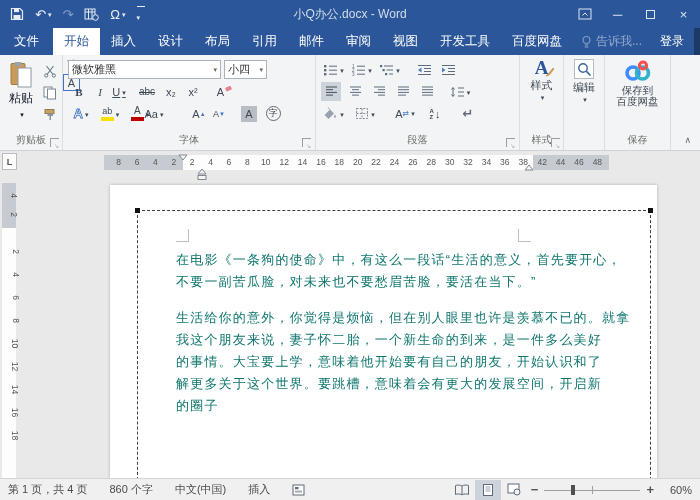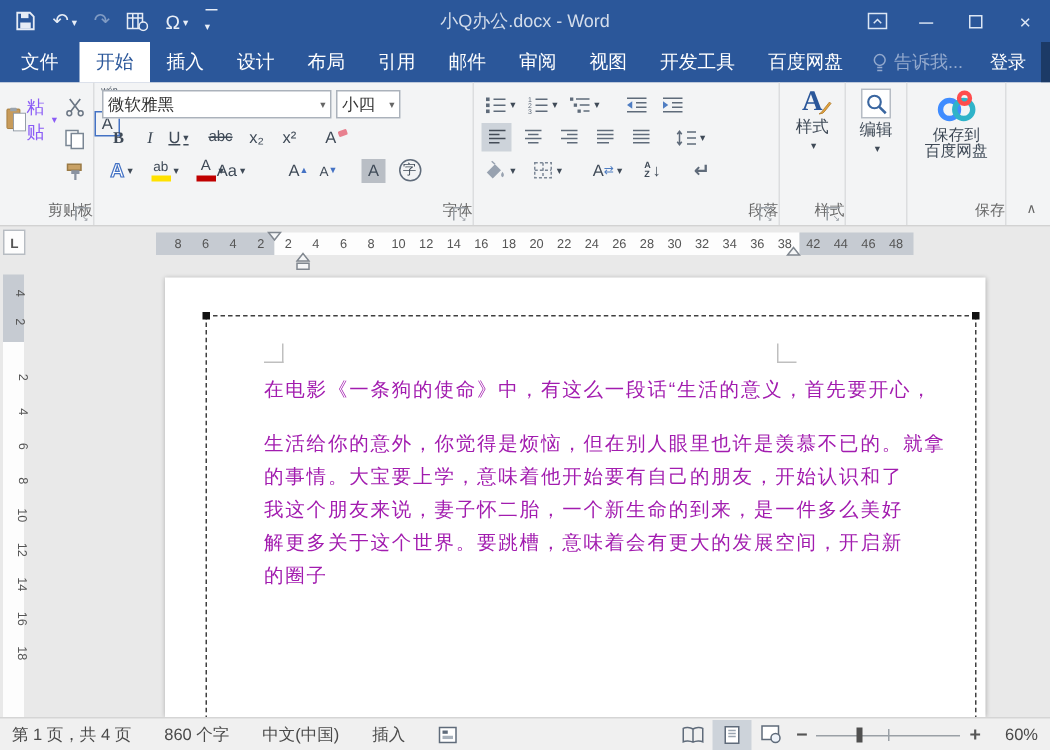--- a/index.html
+++ b/index.html
@@ -28,29 +28,29 @@
 .tab:first-child{padding:0 14px}
 .tab.active{background:#ffffff;color:#2b579a}
 .tellme{display:flex;align-items:center;gap:4px;color:#93a9cd;font-size:12px;padding:0 8px;white-space:nowrap}
 .grow{flex:1}
 .signin{display:flex;align-items:center;padding:0 10px;font-size:12px;white-space:nowrap}
 .share{display:flex;align-items:center;gap:5px;background:#1c3a66;padding:0 12px;font-size:12px;white-space:nowrap}
 
 
 .ribbon{position:absolute;top:55px;left:0;width:700px;height:96px;background:#f3f4f5;border-bottom:1px solid #d2d2d2;display:flex}
 .group{position:relative;height:100%;border-right:1px solid #dcdddf;flex:none}
-.group-label{position:absolute;bottom:3px;left:0;right:0;text-align:right;font-size:10px;color:#696969;white-space:nowrap}
+.group-label{position:absolute;bottom:3px;left:0;right:0;text-align:center;font-size:10px;color:#696969;white-space:nowrap}
 .lnch{position:absolute;bottom:3px;width:9px;height:9px;border-left:1px solid #999fa6;border-top:1px solid #999fa6}
 .lnch::after{content:"↘";position:absolute;right:0;bottom:-2px;font-size:6px;color:#999fa6}
 .sbtn{position:absolute;width:20px;height:19px;display:flex;align-items:center;justify-content:center;font-size:11px;color:#3f4a57;cursor:default}
 .bigbtn{position:absolute;top:4px;display:flex;flex-direction:column;align-items:center;font-size:11px;color:#3f4a57}
 .bigbtn .bl{margin-top:3px;line-height:11px}
 
 .g-clip{width:63px}
-.paste-big{position:absolute;left:4px;top:6px;width:34px;display:flex;flex-direction:row;align-items:center;color:#8b5cf6}
+.paste-big{position:absolute;left:4px;top:6px;width:34px;display:flex;flex-direction:column;align-items:center;color:#0f172a}
 .paste-big .bl{margin-top:2px}
 .clipcol{position:absolute;left:40px;top:6px;display:flex;flex-direction:column;gap:3px}
 .clipcol .sbtn{position:static}
 
 .g-font{width:253px}
 .combo{position:absolute;height:19px;background:#fff;border:1px solid #abb2bb;display:flex;align-items:center;font-size:11px;color:#333;padding:0 3px}
 .combo .cv{flex:1;white-space:nowrap;overflow:hidden}
 .combo::after{content:"▾";font-size:7px;color:#666;margin-left:2px}
 .fname{left:5px;top:5px;width:153px}
 .fsize{left:161px;top:5px;width:43px}
@@ -105,21 +105,21 @@
 .vr-num{height:19px;font-size:8.5px;color:#555;transform:rotate(90deg)}
 .vseg.white .vr-num{height:23px}
 .page{position:absolute;left:110px;top:3px;width:547px;height:293px;background:#fff;box-shadow:0 0 3px rgba(0,0,0,.25)}
 .dashedbox{position:absolute;left:27px;top:25px;width:514px;height:280px;border:1px dashed #3f3f3f;border-bottom:none}
 .handle{position:absolute;width:5px;height:5px;background:#111}
 .handle.tl{left:-3px;top:-3px}
 .handle.tr{right:-3px;top:-3px}
 .cropmark{position:absolute;width:13px;height:13px}
 .cropmark.tl{left:66px;top:44px;border-right:1px solid #bfbfbf;border-bottom:1px solid #bfbfbf}
 .cropmark.tr{left:408px;top:44px;border-left:1px solid #bfbfbf;border-bottom:1px solid #bfbfbf}
-.doctext{position:absolute;left:66px;top:64px;color:#a21caf;font-size:13px;letter-spacing:1.2px}
+.doctext{position:absolute;left:66px;top:64px;color:#0f766e;font-size:13px;letter-spacing:1.2px}
 .doc-line{line-height:22px;white-space:nowrap}
 .para+.para{margin-top:14px}
 
 
 .statusbar{position:absolute;bottom:0;left:0;width:700px;height:22px;background:#f0f0f0;border-top:1px solid #d5d5d5;display:flex;align-items:center;font-size:11px;color:#4a4a4a}
 .sb-left{display:flex;align-items:center;gap:22px;padding-left:8px;white-space:nowrap}
 .sb-right{margin-left:auto;display:flex;align-items:center;padding-right:8px}
 .viewbtn{width:26px;height:20px;display:flex;align-items:center;justify-content:center}
 .viewbtn.active{background:#cdd3da}
 .zoomsym{font-size:13px;font-weight:bold;color:#555;padding:0 4px}
@@ -542,25 +542,26 @@
     <div class="page">
       <div class="dashedbox">
         <i class="handle tl"></i>
         <i class="handle tr"></i>
       </div>
       <i class="cropmark tl"></i>
       <i class="cropmark tr"></i>
       <div class="doctext">
         <div class="para">
             <div class="doc-line">在电影《一条狗的使命》中，有这么一段话“生活的意义，首先要开心，</div>
+            <div class="doc-line">不要一副苦瓜脸，对未来也不要愁眉苦脸，要活在当下。”</div>
           </div>
         <div class="para">
             <div class="doc-line">生活给你的意外，你觉得是烦恼，但在别人眼里也许是羡慕不已的。就拿</div>
+            <div class="doc-line">我这个朋友来说，妻子怀二胎，一个新生命的到来，是一件多么美好</div>
             <div class="doc-line">的事情。大宝要上学，意味着他开始要有自己的朋友，开始认识和了</div>
-            <div class="doc-line">我这个朋友来说，妻子怀二胎，一个新生命的到来，是一件多么美好</div>
             <div class="doc-line">解更多关于这个世界。要跳槽，意味着会有更大的发展空间，开启新</div>
             <div class="doc-line">的圈子</div>
           </div>
       </div>
     </div>
   </div>
 
   <div class="statusbar">
     <div class="sb-left">
       <span>第 1 页，共 4 页</span>

